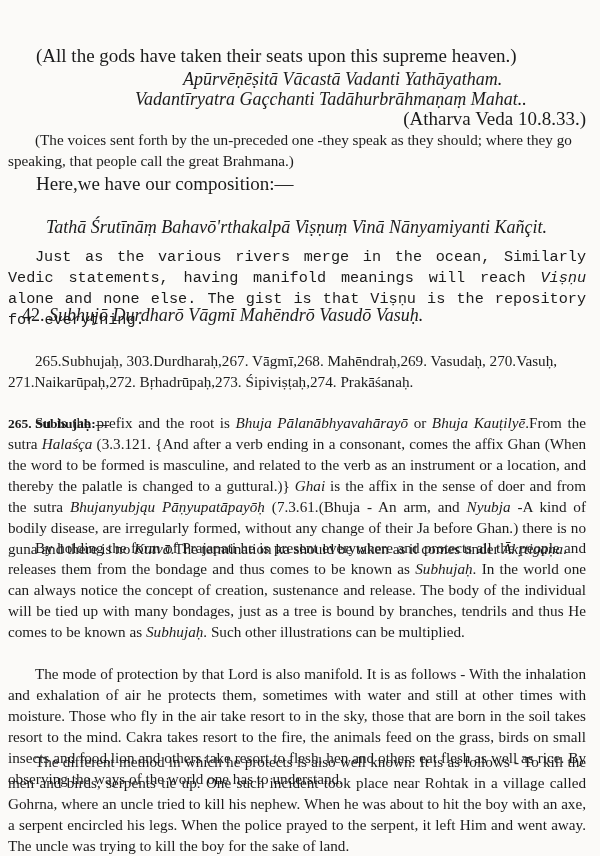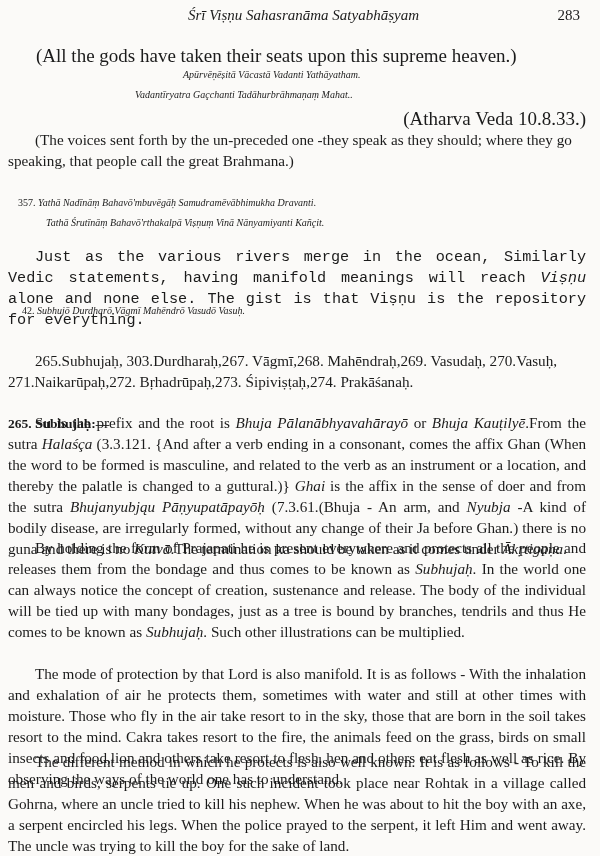--- a/index.html
+++ b/index.html
@@ -17,44 +17,37 @@
   .running-title {
     position: absolute; left: 188px; top: 0;
     font-style: italic; font-size: 15px;
   }
   .page-num { position: absolute; right: 20px; top: 0; font-size: 15px; }
   .txt { position: absolute; left: 8px; width: 578px; font-size: 15.2px; line-height: 21px; }
   .ind { text-indent: 27px; }
   .just { text-align: justify; }
   .line { position: absolute; white-space: nowrap; font-size: 19px; }
   .it { font-style: italic; }
-  .verse { position: absolute; font-style: italic; font-size: 10px; white-space: nowrap; }
+  .verse { position: absolute; font-style: italic; font-size: 18px; white-space: nowrap; }
   .num { font-style: normal; }
   .bold { font-weight: bold; }
 </style>
 </head>
 <body>
 
 <div class="page">
-  <div class="running-head">
-    <span class="running-title">Śrī Viṣṇu Sahasranāma Satyabhāṣyam</span>
-    <span class="page-num">283</span>
-  </div>
 
   <div class="line" style="left:36px; top:45px;">(All the gods have taken their seats upon this supreme heaven.)</div>
   <div class="verse" style="left:183px; top:69px;">Apūrvēṇēṣitā Vācastā Vadanti Yathāyatham.</div>
   <div class="verse" style="left:135px; top:89px;">Vadantīryatra Gaçchanti Tadāhurbrāhmaṇaṃ Mahat..</div>
   <div class="line" style="right:14px; top:108px;">(Atharva Veda 10.8.33.)</div>
 
   <div class="txt ind" style="top:129px;">(The voices sent forth by the un-preceded one -they speak as they should; where they go speaking, that people call the great Brahmana.)</div>
+  <div class="line" style="left:36px; top:173px;">Here,we have our composition:—</div>
 
-  <div class="verse" style="left:18px; top:197px;">
-    <span class="num">357.</span>
-    <span>Yathā Nadīnāṃ Bahavō'mbuvēgāḥ Samudramēvābhimukha Dravanti.</span>
-  </div>
   <div class="verse" style="left:46px; top:217px;">Tathā Śrutīnāṃ Bahavō'rthakalpā Viṣṇuṃ Vinā Nānyamiyanti Kañçit.</div>
 
   <div class="txt ind just" style="top:247px;font-family:Liberation Mono, monospace;">
     <span>Just as the various rivers merge in the ocean, Similarly Vedic statements, having manifold meanings will reach </span><span class="it">Viṣṇu</span><span> alone and none else. The gist is that Viṣṇu is the repository for everything.</span>
   </div>
 
   <div class="verse" style="left:22px; top:305px;">
     <span class="num">42.</span>
     <span>Subhujō Durdharō Vāgmī Mahēndrō Vasudō Vasuḥ.</span>
   </div>

